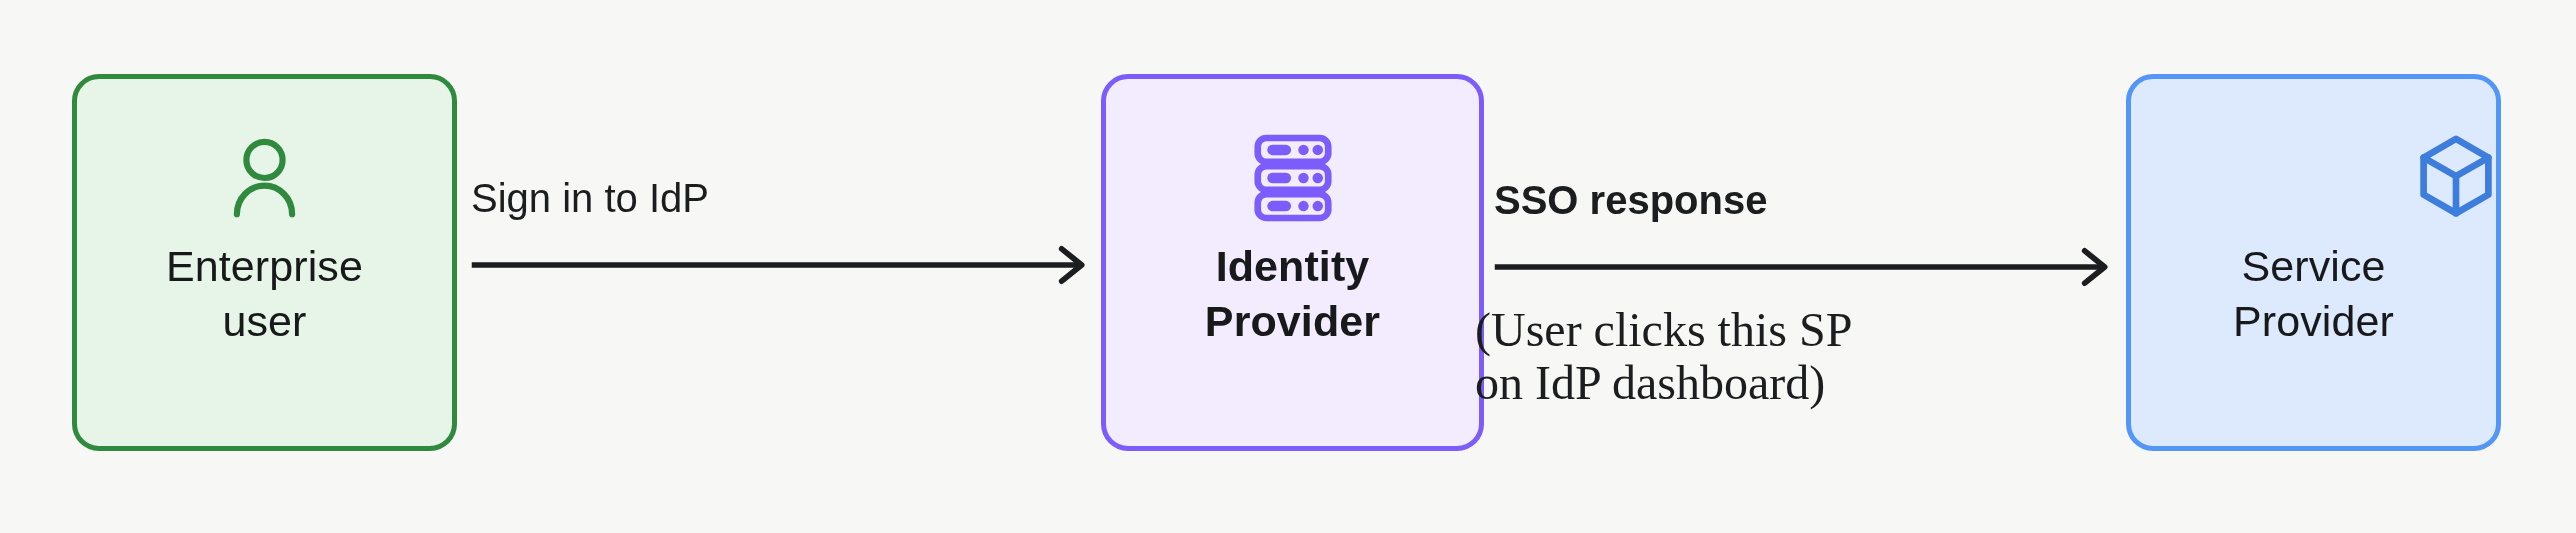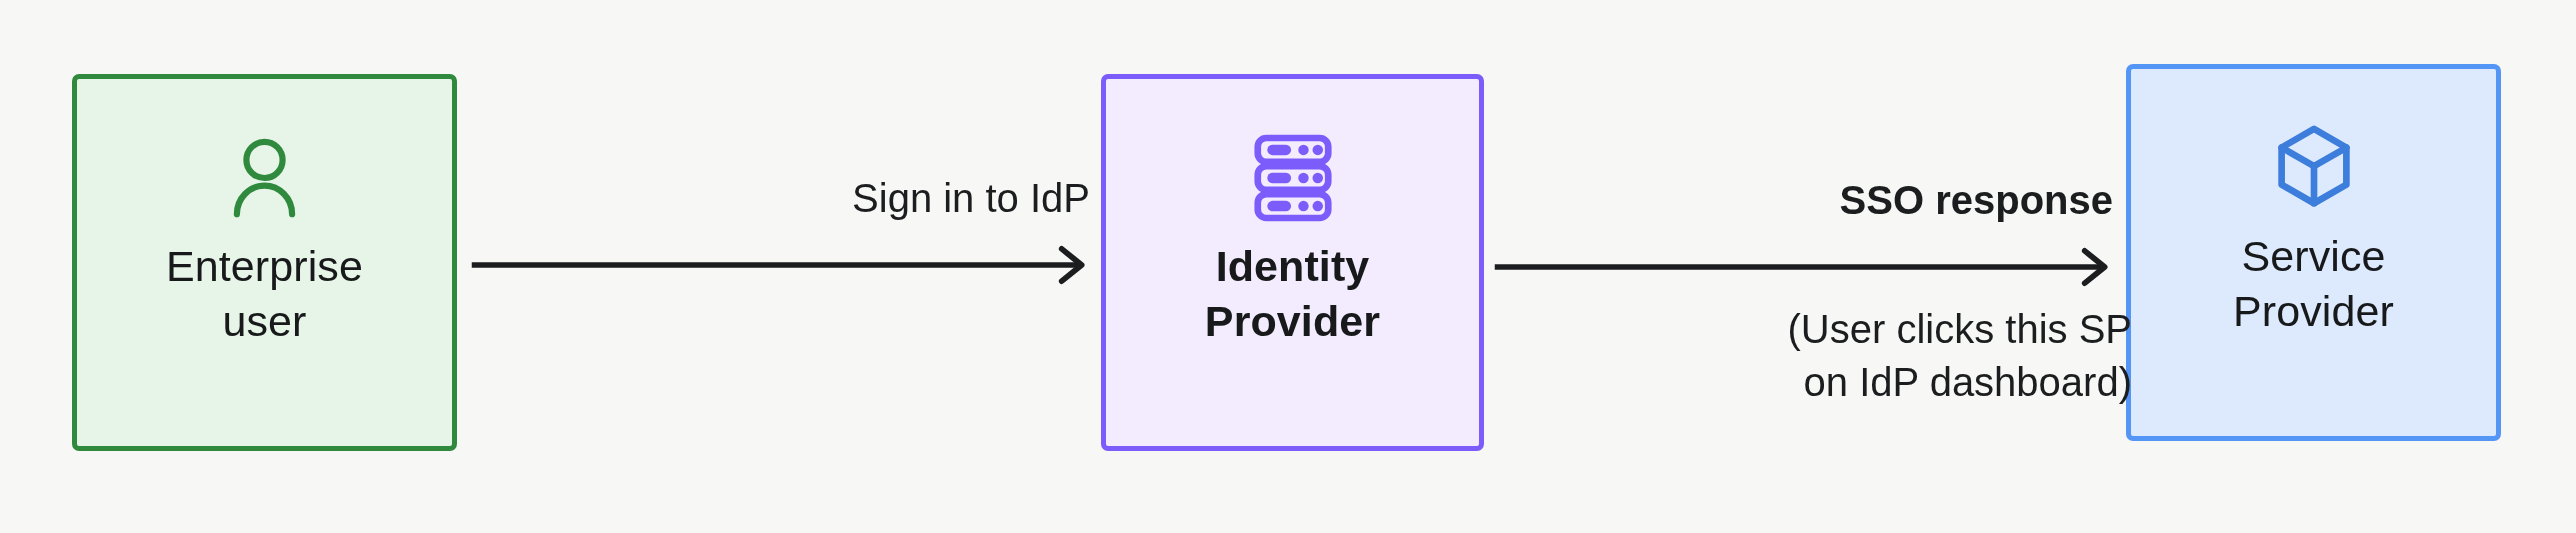--- a/index.html
+++ b/index.html
@@ -16,21 +16,21 @@
     width: 2576px;
     height: 533px;
     background: #f7f7f6;
     overflow: hidden;
   }
 
   
   .node {
     position: absolute;
     box-sizing: border-box;
-    border-radius: 7px;
+    border-radius: 27px;
     border-style: solid;
     border-width: 5.7px;
     display: flex;
     flex-direction: column;
     align-items: center;
     justify-content: flex-start;
   }
   .node-icon {
     margin-top: 55px;
     height: 88px;
@@ -61,62 +61,64 @@
     left: 1101px;
     top: 74px;
     width: 383px;
     height: 377px;
     background: #f2ecfe;
     border-color: #7c5cfa;
     font-weight: bold;
   }
   #node-sp {
     left: 2126px;
-    top: 64px;
+    top: 74px;
     width: 375px;
     height: 377px;
     background: #ddeafd;
     border-color: #5396f5;
+    align-items: flex-end;
   }
 
   
   .arrow {
     position: absolute;
     height: 38px;
   }
   #arrow-1 { left: 471px;  top: 246px; width: 619px; }
   #arrow-2 { left: 1494px; top: 248px; width: 619px; }
   .arrow svg { display: block; overflow: visible; }
 
   
   .edge-label {
     position: absolute;
-    text-align: right;
+    text-align: left;
     color: #1b1d1f;
     font-size: 40px;
     line-height: 50px;
     white-space: pre-line;
   }
   #label-1 {
     left: 471px;
     top: 173px;
     width: 619px;
   }
   #label-2 {
     left: 1494px;
     top: 175px;
     width: 619px;
     font-weight: bold;
   }
   #label-2-sub {
     left: 1475px;
     top: 303px;
     width: 657px;
-    font-size: 40px;
+    font-size: 48px;
     line-height: 53px;
+    font-family: Liberation Serif, serif;
   }
 </style>
 </head>
 <body>
 
 <div id="canvas">
 
   <div class="node" id="node-user">
     <div class="node-icon">
       <svg width="65" height="80" viewBox="0 0 68 84" fill="none" stroke="#2f8a3d" stroke-width="6.5" stroke-linecap="round">

